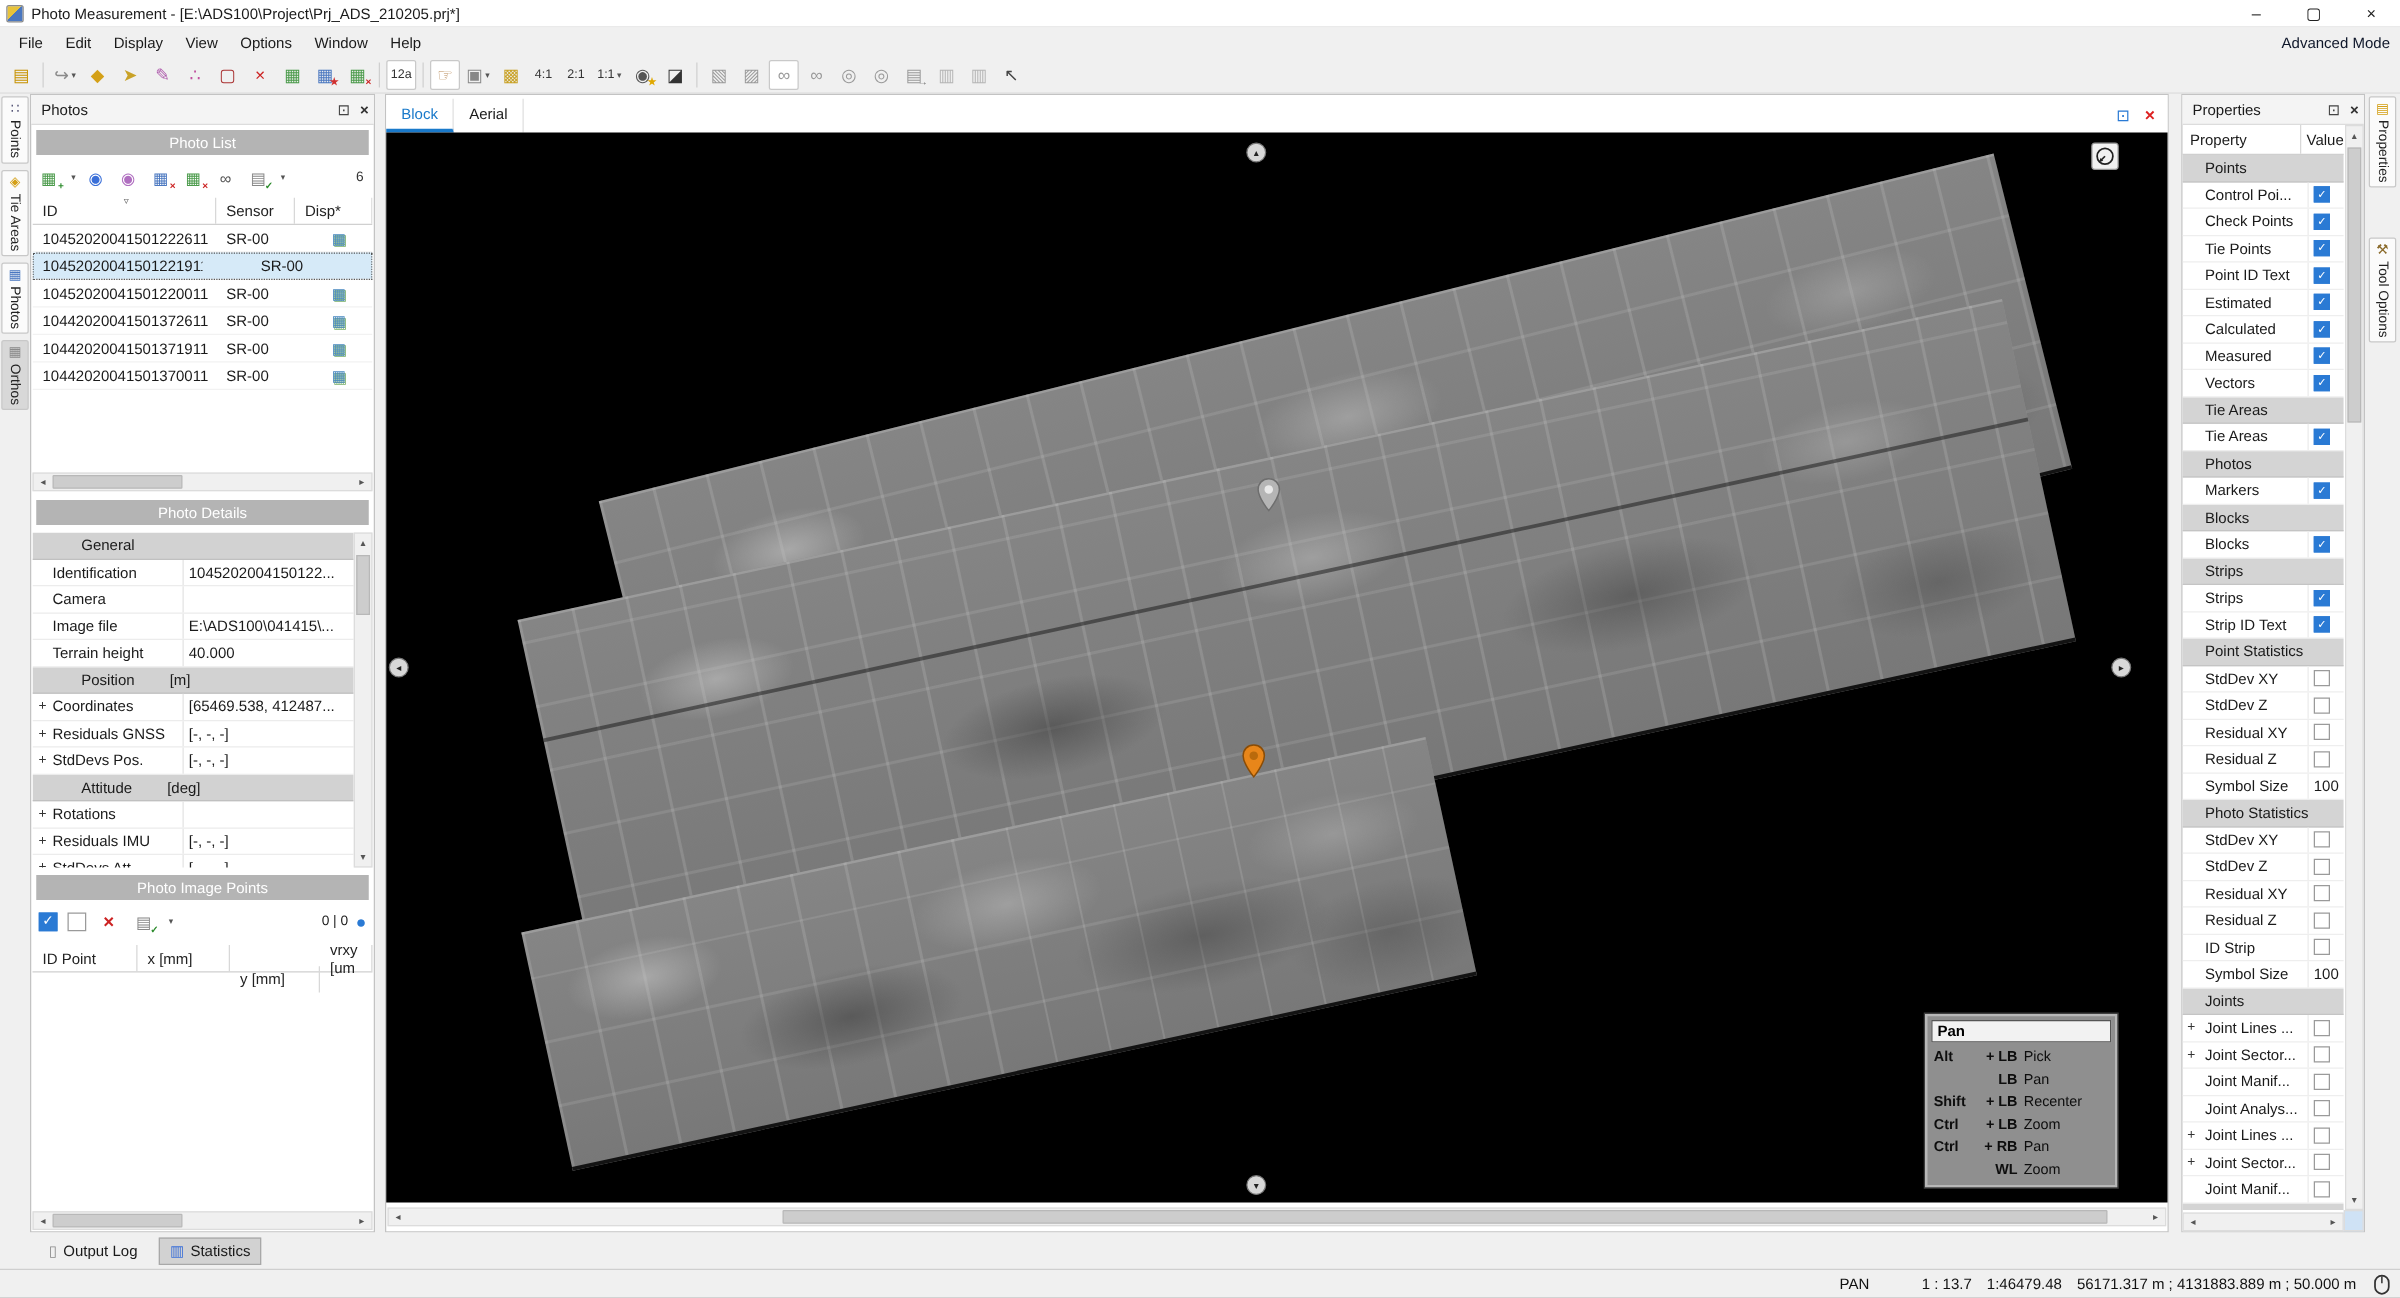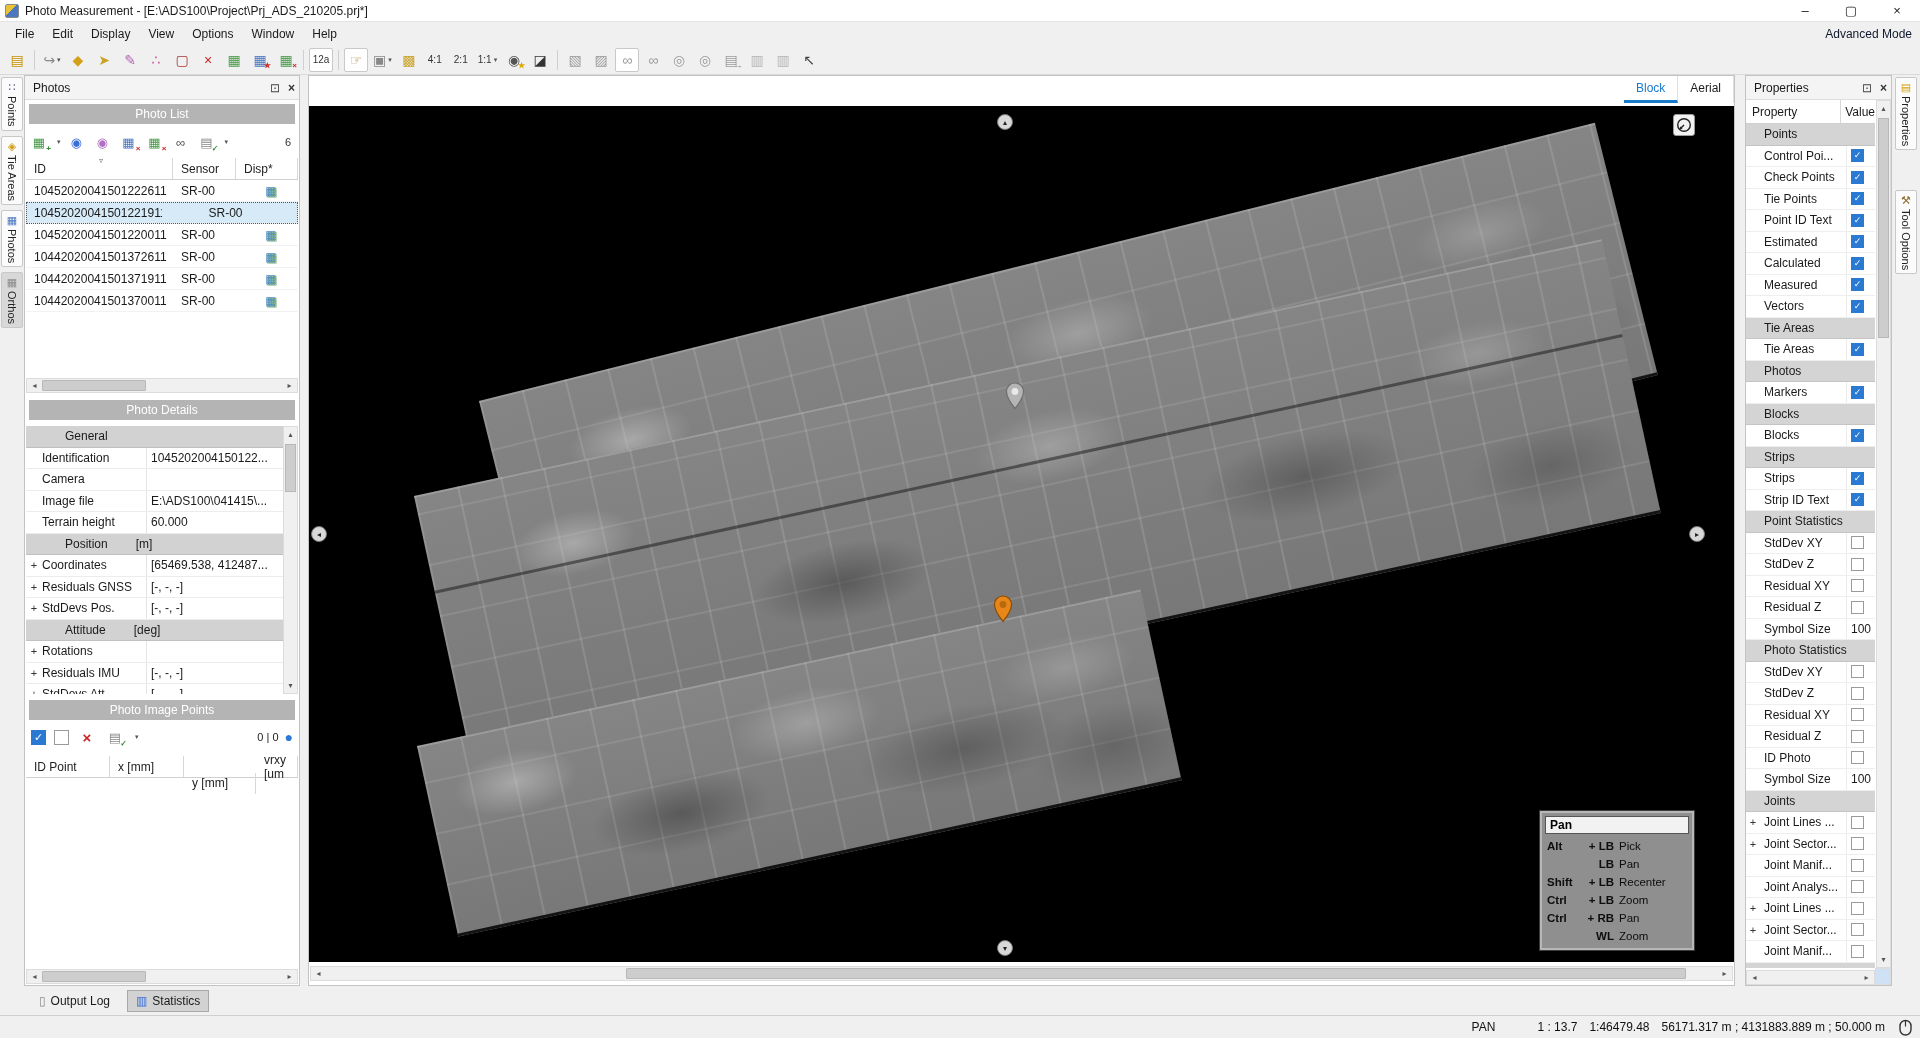--- a/index.html
+++ b/index.html
@@ -87,21 +87,21 @@
   .pibright { margin-left:auto; display:flex; align-items:center; gap:6px; font-size:11px; }
   .bluedot { color:#2a7ad4; font-size:14px; line-height:1; }
   .cb { width:13px; height:13px; border:1px solid #9a9a9a; background:#fff; display:inline-flex; align-items:center; justify-content:center; font-size:9px; line-height:1; color:#fff; }
   .cb.on { background:#2a7ad4; border-color:#2a7ad4; }
   .cb2 { width:15px; height:15px; font-size:11px; }
   .pp-pibtable { position:absolute; left:1px; right:1px; top:680px; }
   .pc1 { width:84px; } .pc2 { width:74px; } .pc3 { width:72px;margin-top:33px; } .pc4 { flex:1; }
 
   
   .viewport { position:absolute; left:308px; top:0; width:1427px; height:100%; background:#ffffff; border:1px solid #c3c3c3; }
-  .vp-tabbar { position:absolute; left:0; top:0; right:0; height:30px; background:#ffffff; display:flex; align-items:flex-end;flex-direction:column; }
+  .vp-tabbar { position:absolute; left:0; top:0; right:0; height:30px; background:#ffffff; display:flex; align-items:flex-end; }
   .vtab2 { padding:5px 12px; font-size:12px; border-right:1px solid #e0e0e0; }
   .vtab2.active { color:#1979ca; border-bottom:3px solid #1979ca; }
   .vp-winbtns { margin-left:auto; display:flex; align-items:center; gap:12px; padding:0 10px 6px 0; }
   .vp-restore { color:#2a7ad4; font-size:13px; }
   .vp-close { color:#d22; font-weight:bold; font-size:14px; }
 
   .canvas { position:absolute; left:0; top:30px; right:0; height:856px; background:#000; overflow:hidden; }
   .aerial { position:absolute; transform-origin:0 0; border-top:2px solid rgba(225,225,225,.25);
     background:
       radial-gradient(90px 45px at 12% 28%, rgba(200,200,200,.55), transparent 70%),
@@ -428,21 +428,21 @@
           <span class="dval"></span>
         </div>
         <div class="dgrow">
           <span class="dexp"></span>
           <span class="dlab">Image file</span>
           <span class="dval">E:\ADS100\041415\...</span>
         </div>
         <div class="dgrow">
           <span class="dexp"></span>
           <span class="dlab">Terrain height</span>
-          <span class="dval">60.000</span>
+          <span class="dval">40.000</span>
         </div>
         <div class="dgrow grp">
           <span class="glab">Position</span>
           <span class="gunit">[m]</span>
         </div>
         <div class="dgrow">
           <span class="dexp">+</span>
           <span class="dlab">Coordinates</span>
           <span class="dval">[65469.538, 412487...</span>
         </div>
@@ -762,21 +762,21 @@
         </div>
         <div class="prr">
           <span class="pexp"></span>
           <span class="plab">Residual Z</span>
           <span class="pval">
             <span class="cb"></span>
           </span>
         </div>
         <div class="prr">
           <span class="pexp"></span>
-          <span class="plab">ID Photo</span>
+          <span class="plab">ID Strip</span>
           <span class="pval">
             <span class="cb"></span>
           </span>
         </div>
         <div class="prr">
           <span class="pexp"></span>
           <span class="plab">Symbol Size</span>
           <span class="pval">100</span>
         </div>
         <div class="prh">Joints</div>

